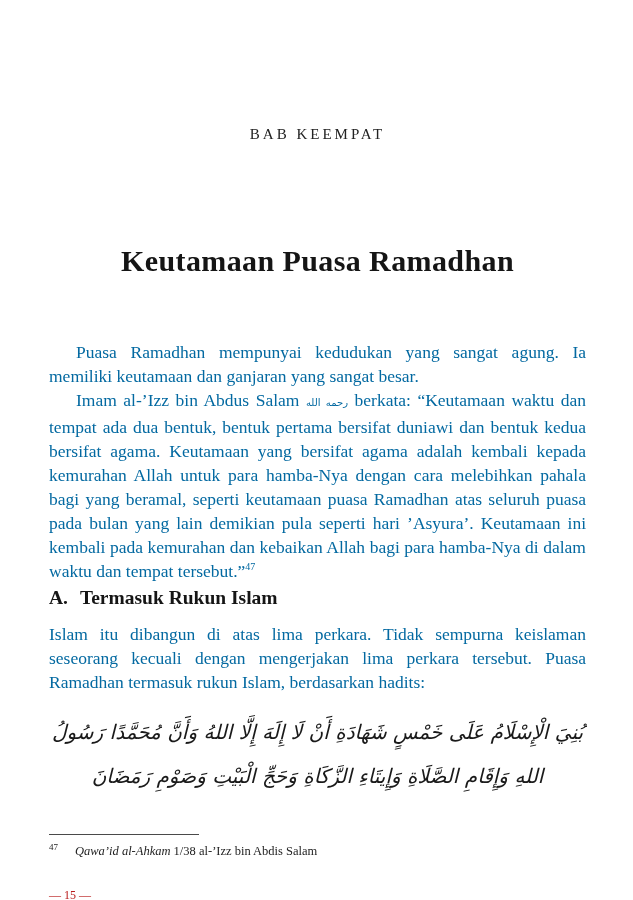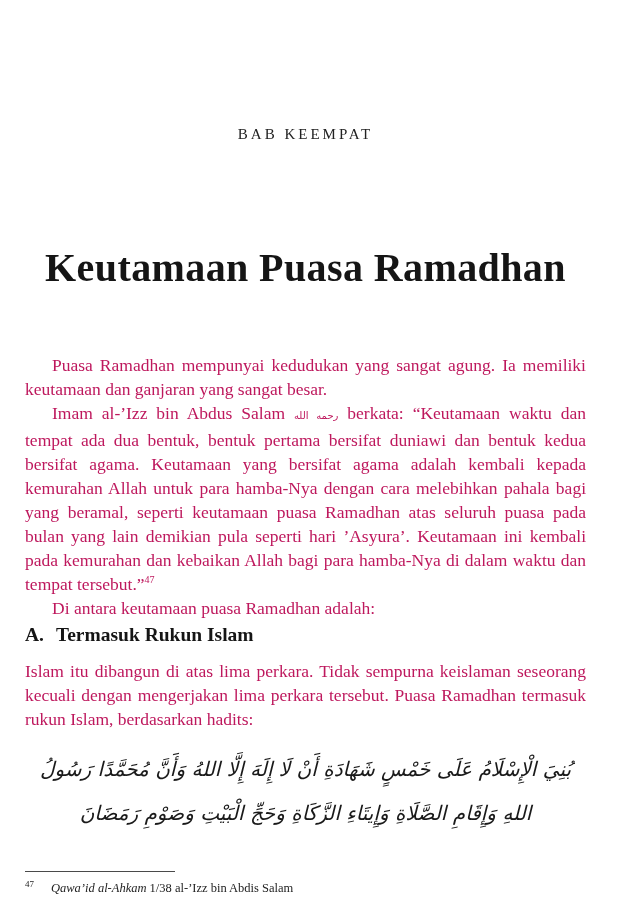--- a/index.html
+++ b/index.html
@@ -7,50 +7,50 @@
   .page {
     position: relative;
     width: 633px;
     height: 900px;
     margin: 0 auto;
     background: #ffffff;
     color: #1e1e1e;
     font-family: "Liberation Serif", serif;
     display: flex;
     flex-direction: column;
-    padding: 126px 47px 26px 25px;
+    padding: 126px 47px 26px 49px;
     overflow: hidden;
     gap: 36px;
   }
   .chapter-label {
     text-align: center;
     font-size: 15px;
     letter-spacing: 3px;
     color: #222;
   }
   .chapter-rule {
     width: 308px;
     height: 1px;
     background: #3a3a3a;
     margin: 13px auto 0 auto;
   }
   .page-title {
     margin-top: 16px;
     text-align: center;
-    font-size: 40px;
+    font-size: 30px;
     font-weight: bold;
     letter-spacing: 0.4px;
     color: #151515;
   }
   .content { margin-top: 26px; }
   .body-p {
     font-size: 17.5px;
     line-height: 24px;
     text-align: justify;
-    color: #be185d;
+    color: #0369a1;
   }
   .indent { text-indent: 27px; }
   .honorific {
     font-family: "DejaVu Sans", sans-serif;
     font-size: 10px;
     white-space: nowrap;
   }
   .fn-ref {
     font-size: 10px;
     line-height: 0;
@@ -110,21 +110,20 @@
   <div class="chapter-rule"></div>
 
   <h1 class="page-title">Keutamaan Puasa Ramadhan</h1>
 
   <div class="content">
 
     <p class="body-p indent">Puasa Ramadhan mempunyai kedudukan yang sangat agung. Ia memiliki keutamaan dan ganjaran yang sangat besar.</p>
 
     <p class="body-p indent"><span>Imam al-’Izz bin Abdus Salam </span><span class="honorific">رحمه الله</span><span> berkata: “Keutamaan waktu dan tempat ada dua bentuk, bentuk pertama bersifat duniawi dan bentuk kedua bersifat agama. Keutamaan yang bersifat agama adalah kembali kepada kemurahan Allah untuk para hamba-Nya dengan cara melebihkan pahala bagi yang beramal, seperti keutamaan puasa Ramadhan atas seluruh puasa pada bulan yang lain demikian pula seperti hari ’Asyura’. Keutamaan ini kembali pada kemurahan dan kebaikan Allah bagi para hamba-Nya di dalam waktu dan tempat tersebut.”</span><sup class="fn-ref">47</sup></p>
 
-    <p class="body-p indent">Di antara keutamaan puasa Ramadhan adalah:</p>
 
     <h2 class="section-heading"><span class="section-letter">A.</span><span>Termasuk Rukun Islam</span></h2>
 
     <p class="body-p section-body">Islam itu dibangun di atas lima perkara. Tidak sempurna keislaman seseorang kecuali dengan mengerjakan lima perkara tersebut. Puasa Ramadhan termasuk rukun Islam, berdasarkan hadits:</p>
 
     <p class="arabic"><span>بُنِيَ الْإِسْلَامُ عَلَى خَمْسٍ شَهَادَةِ أَنْ لَا إِلَهَ إِلَّا اللهُ وَأَنَّ مُحَمَّدًا رَسُولُ</span> <span>اللهِ وَإِقَامِ الصَّلَاةِ وَإِيتَاءِ الزَّكَاةِ وَحَجِّ الْبَيْتِ وَصَوْمِ رَمَضَانَ</span></p>
 
   </div>
 
   <div class="footer-area">

